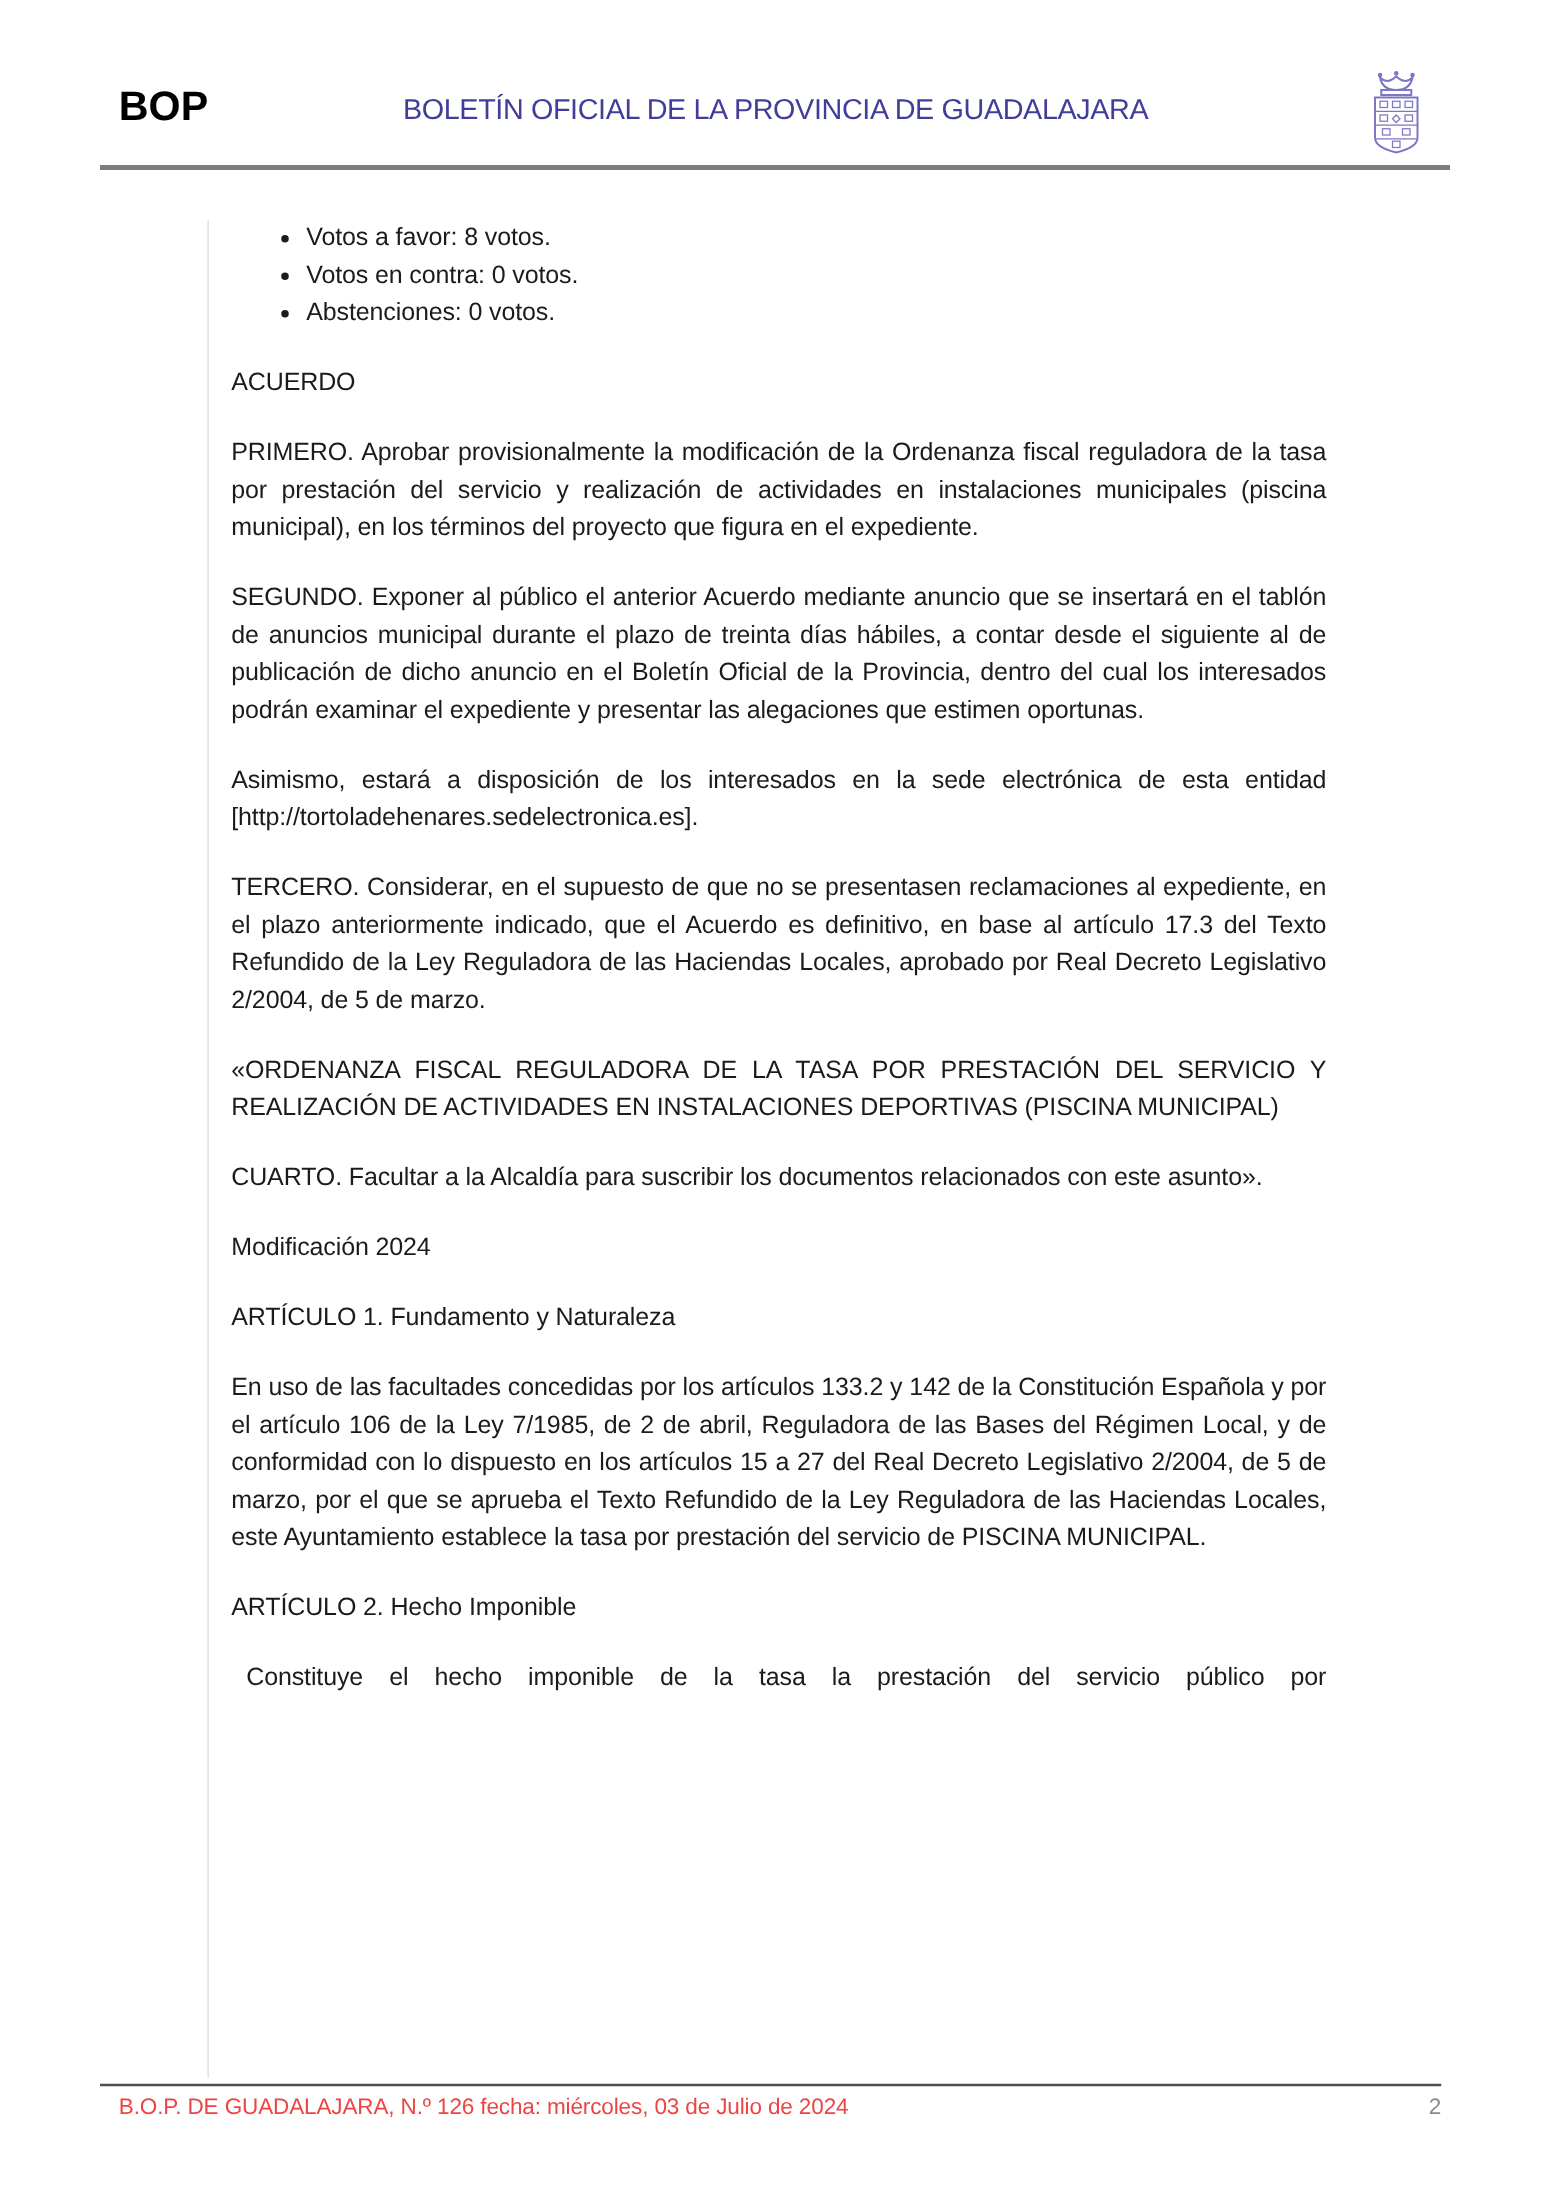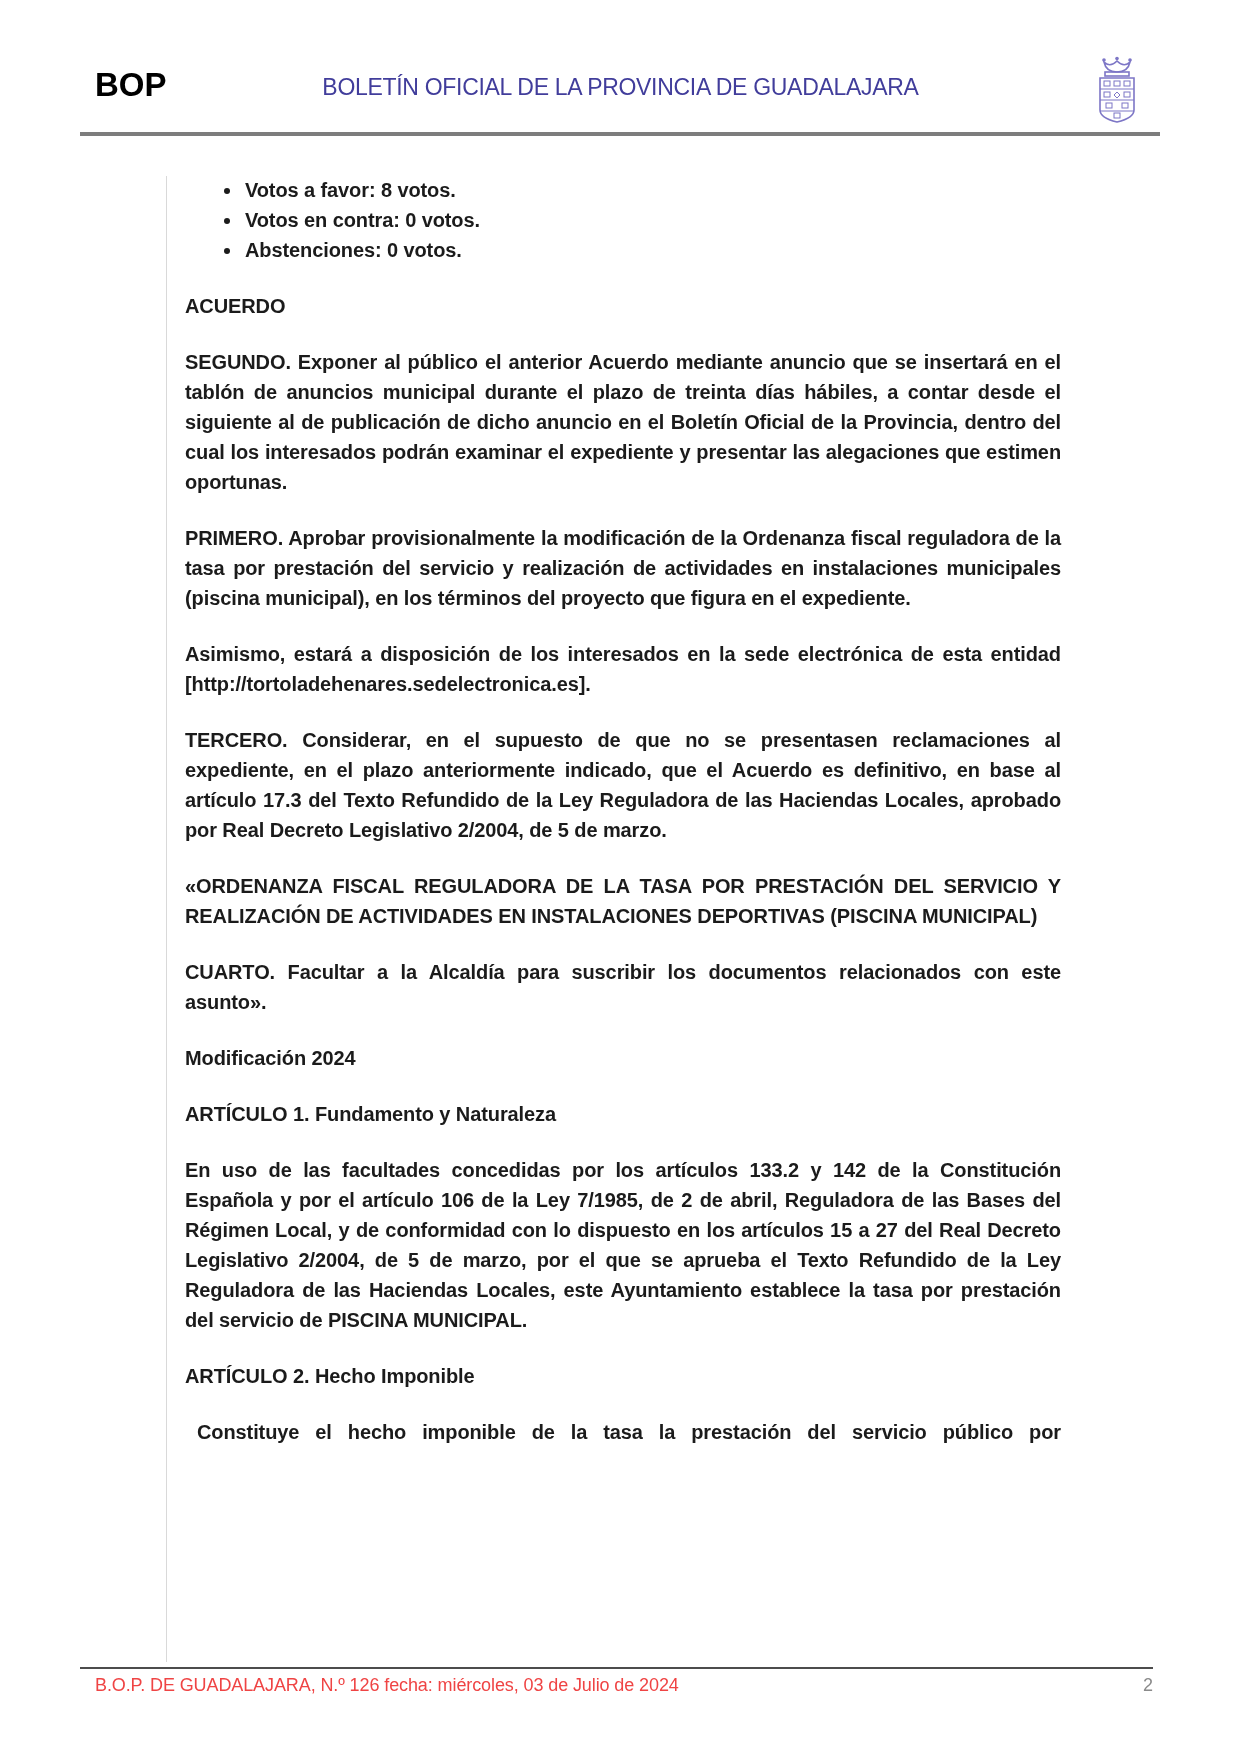--- a/index.html
+++ b/index.html
@@ -49,21 +49,20 @@
   }
   .content{
     position:absolute;
     left:185px; top:175px;
     width:876px;
     color:#1b1b1b;
     font-size:20px;
     line-height:30px;
     letter-spacing:-0.1px;
     text-align:justify;
-    font-weight:bold;
   }
   .content ul{
     margin:0 0 26px 0;
     padding:0 0 0 58px;
     text-align:left;
   }
   .content li{
     margin:0;
     padding-left:2px;
   }
@@ -138,22 +137,22 @@
 
   <div class="margin-line"></div>
 
   <main class="content">
     <ul>
       <li>Votos a favor: 8 votos.</li>
       <li>Votos en contra: 0 votos.</li>
       <li>Abstenciones: 0 votos.</li>
     </ul>
     <p class="para">ACUERDO</p>
+    <p class="para">PRIMERO. Aprobar provisionalmente la modificación de la Ordenanza fiscal reguladora de la tasa por prestación del servicio y realización de actividades en instalaciones municipales (piscina municipal), en los términos del proyecto que figura en el expediente.</p>
     <p class="para">SEGUNDO. Exponer al público el anterior Acuerdo mediante anuncio que se insertará en el tablón de anuncios municipal durante el plazo de treinta días hábiles, a contar desde el siguiente al de publicación de dicho anuncio en el Boletín Oficial de la Provincia, dentro del cual los interesados podrán examinar el expediente y presentar las alegaciones que estimen oportunas.</p>
-    <p class="para">PRIMERO. Aprobar provisionalmente la modificación de la Ordenanza fiscal reguladora de la tasa por prestación del servicio y realización de actividades en instalaciones municipales (piscina municipal), en los términos del proyecto que figura en el expediente.</p>
     <p class="para">Asimismo, estará a disposición de los interesados en la sede electrónica de esta entidad [http://tortoladehenares.sedelectronica.es].</p>
     <p class="para">TERCERO. Considerar, en el supuesto de que no se presentasen reclamaciones al expediente, en el plazo anteriormente indicado, que el Acuerdo es definitivo, en base al artículo 17.3 del Texto Refundido de la Ley Reguladora de las Haciendas Locales, aprobado por Real Decreto Legislativo 2/2004, de 5 de marzo.</p>
     <p class="para">«ORDENANZA FISCAL REGULADORA DE LA TASA POR PRESTACIÓN DEL SERVICIO Y REALIZACIÓN DE ACTIVIDADES EN INSTALACIONES DEPORTIVAS (PISCINA MUNICIPAL)</p>
     <p class="para">CUARTO. Facultar a la Alcaldía para suscribir los documentos relacionados con este asunto».</p>
     <p class="para">Modificación 2024</p>
     <p class="para">ARTÍCULO 1. Fundamento y Naturaleza</p>
     <p class="para">En uso de las facultades concedidas por los artículos 133.2 y 142 de la Constitución Española y por el artículo 106 de la Ley 7/1985, de 2 de abril, Reguladora de las Bases del Régimen Local, y de conformidad con lo dispuesto en los artículos 15 a 27 del Real Decreto Legislativo 2/2004, de 5 de marzo, por el que se aprueba el Texto Refundido de la Ley Reguladora de las Haciendas Locales, este Ayuntamiento establece la tasa por prestación del servicio de PISCINA MUNICIPAL.</p>
     <p class="para">ARTÍCULO 2. Hecho Imponible</p>
     <p class="para cont">Constituye el hecho imponible de la tasa la prestación del servicio público por</p>
   </main>

